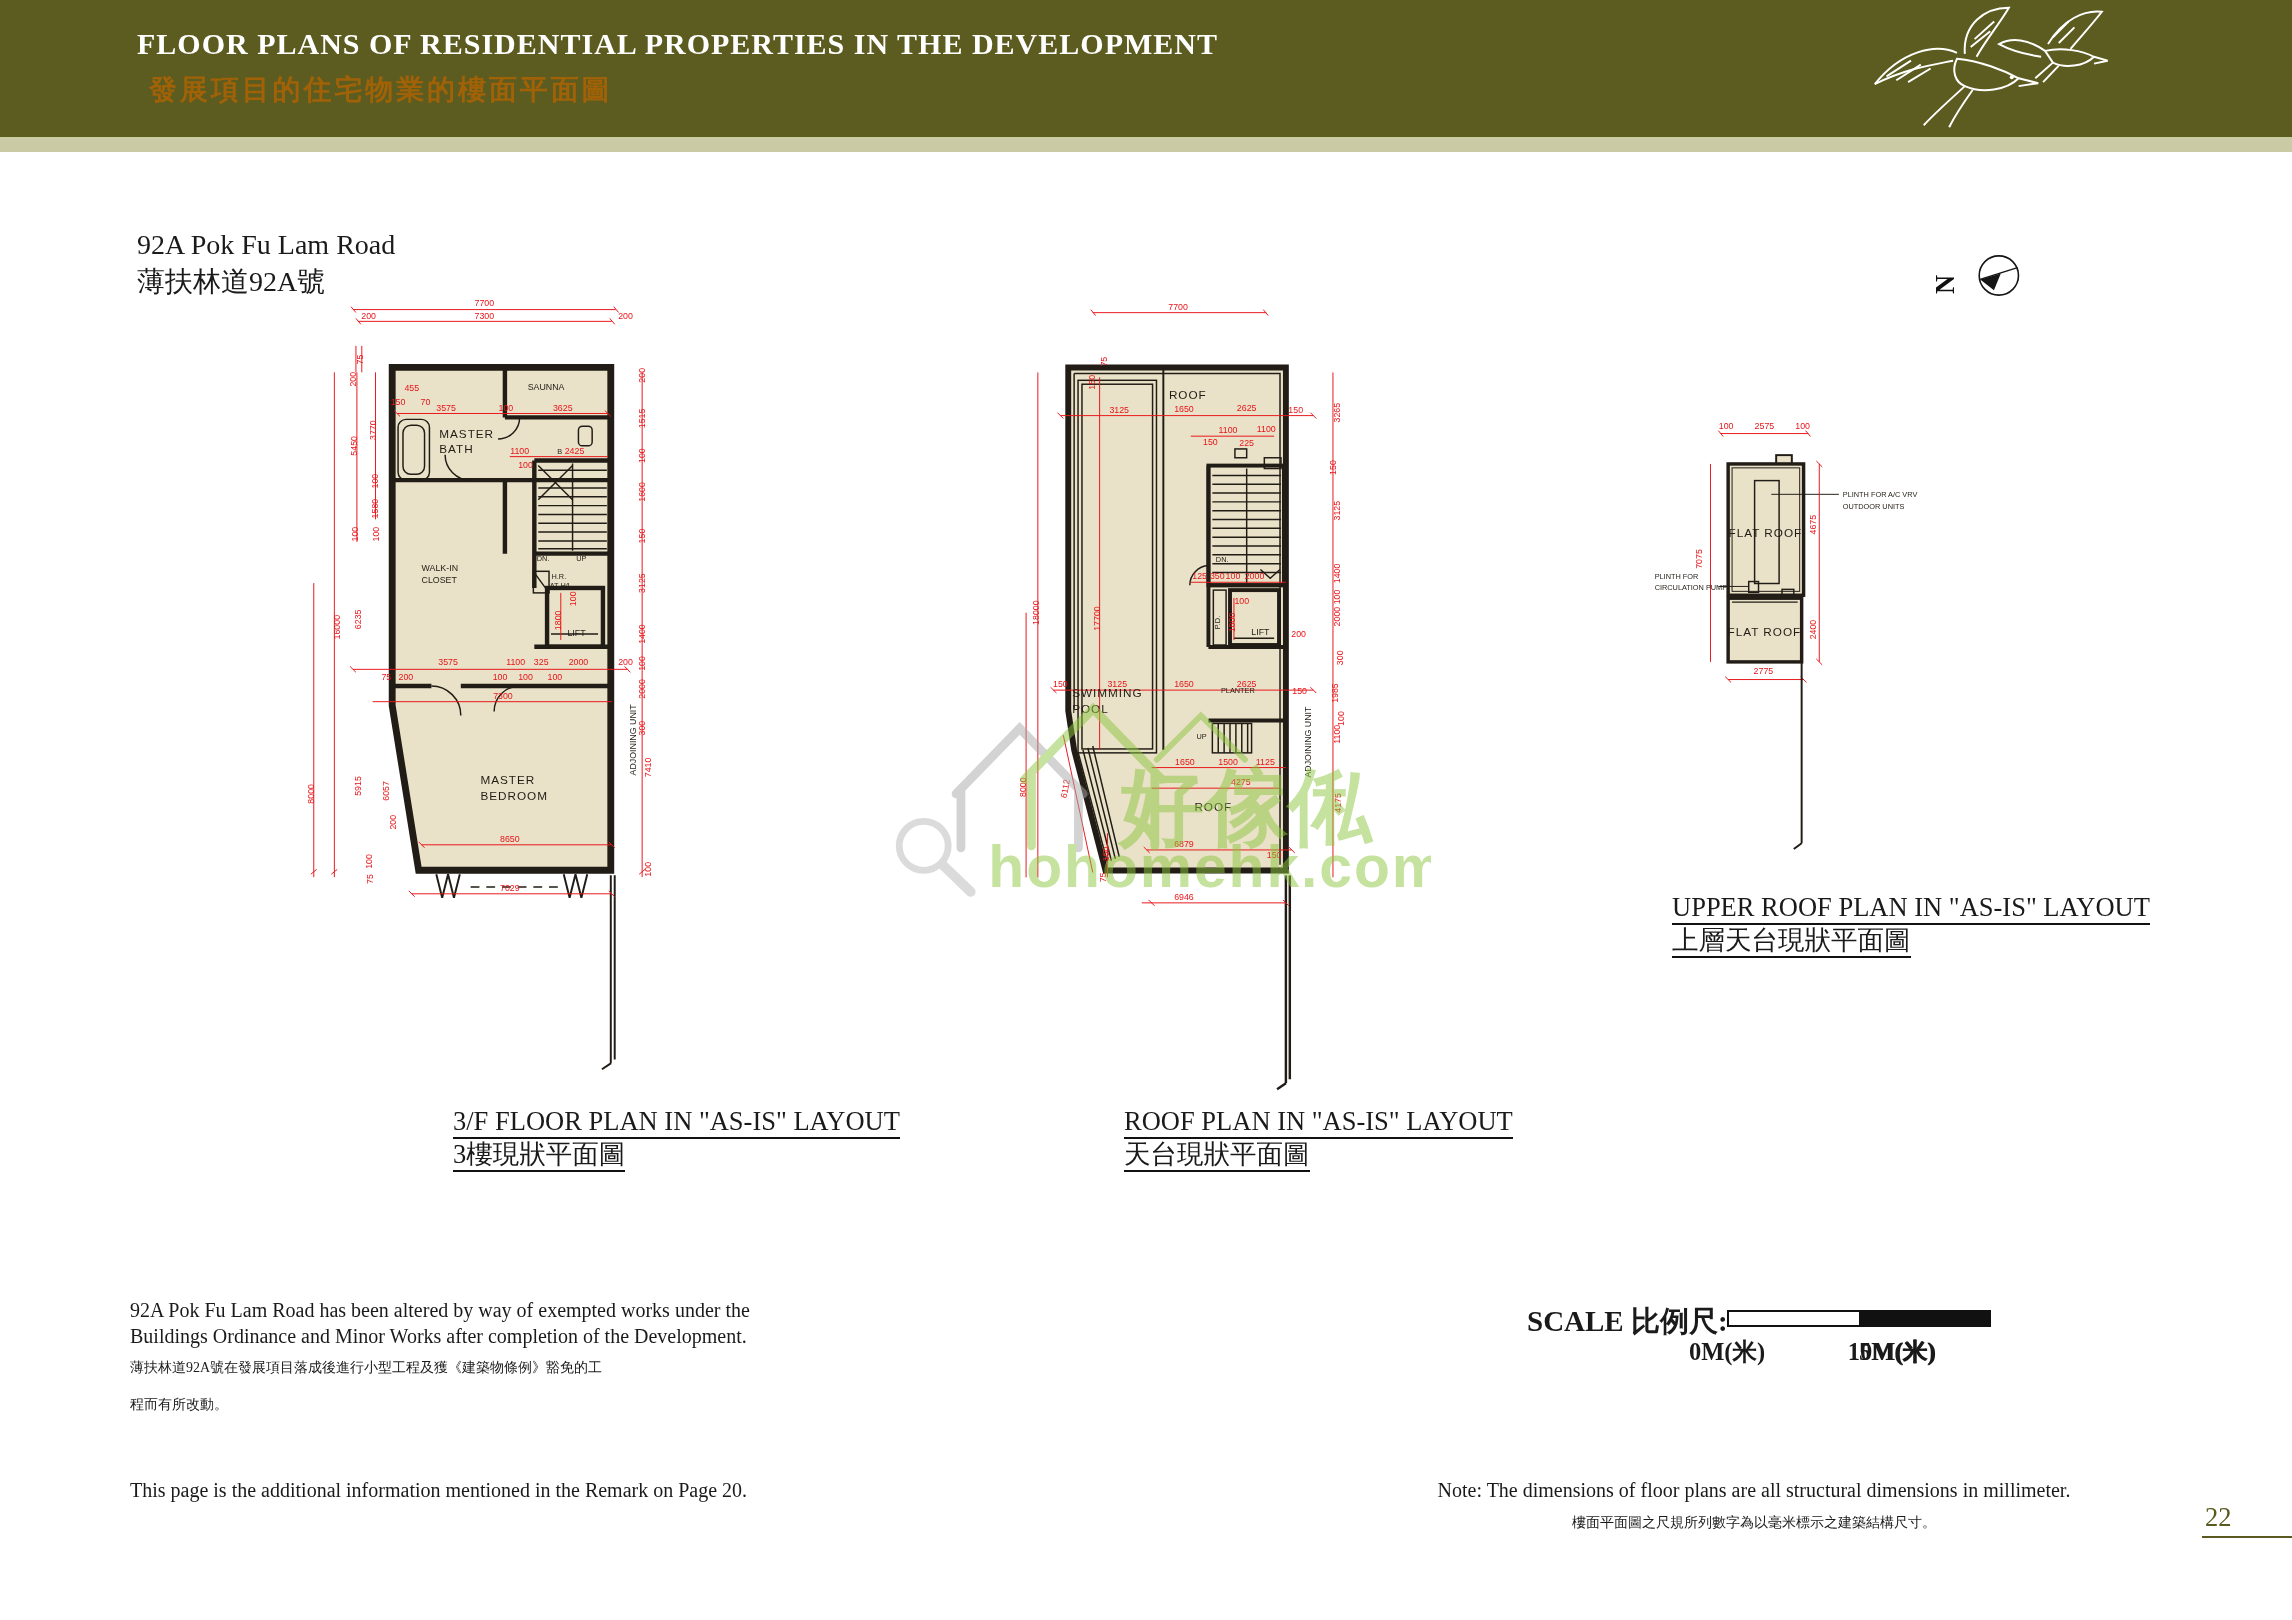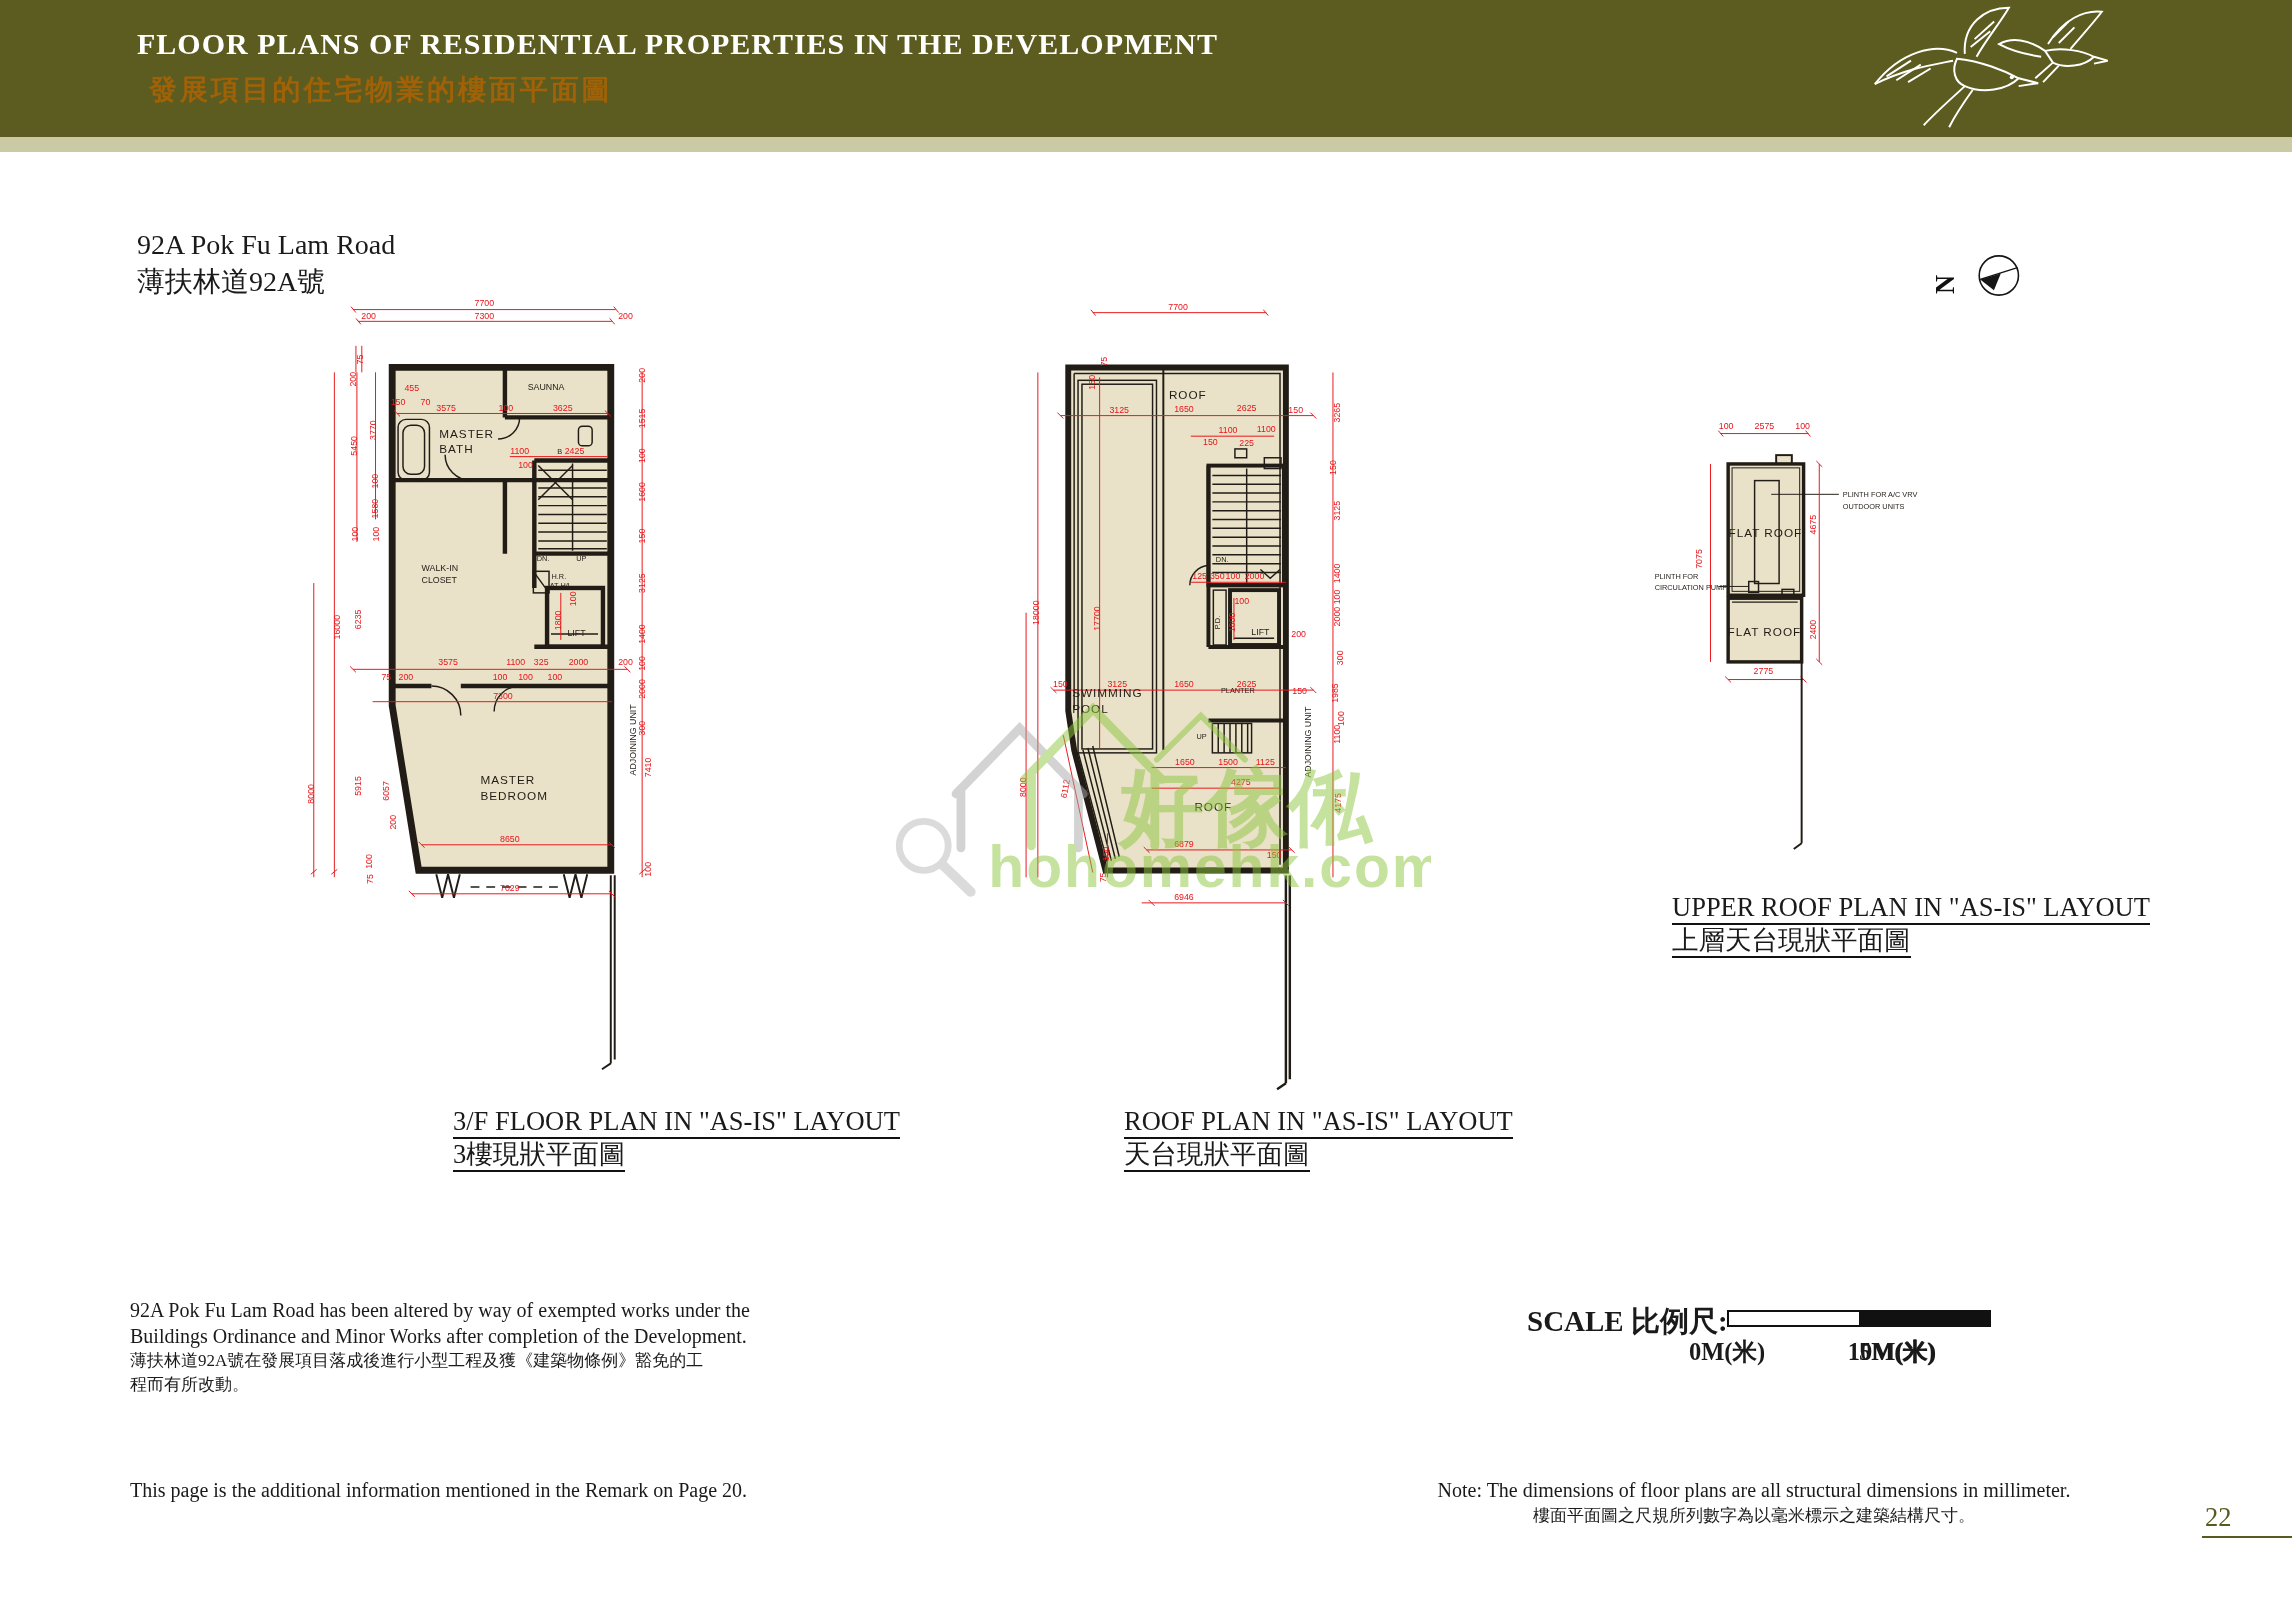--- a/index.html
+++ b/index.html
@@ -23,21 +23,21 @@
   .tc-rm{fill:#211c15;font:12px "Liberation Sans",sans-serif;letter-spacing:1px;}
   .tc-sm{fill:#211c15;font:9px "Liberation Sans",sans-serif;}
   .tc-xs{fill:#211c15;font:7.5px "Liberation Sans",sans-serif;}
   .tc-north{fill:#111;font:bold 27px "Liberation Serif",serif;}
   .ta-s{text-anchor:start;}
   
   .wall{fill:none;stroke:#211c15;}
   .red{stroke:#e8151a;fill:none;stroke-width:1;}
   
   .note{font-size:20px;line-height:25.5px;}
-  .note-zh{font-size:17px;line-height:24px;}
+  .note-zh{font-size:14px;line-height:37px;}
   
   .scale-label{font-size:29px;font-weight:bold;}
   .scale-mark{font-size:24.5px;font-weight:bold;transform:translateX(-50%);}
   #pagenum{color:#5a5a20;font-size:26.5px;text-align:center;}
   #pagenum-rule{background:#5a5a20;height:2px;}
   #watermark{opacity:.5;}
 </style>
 </head>
 <body>
 

